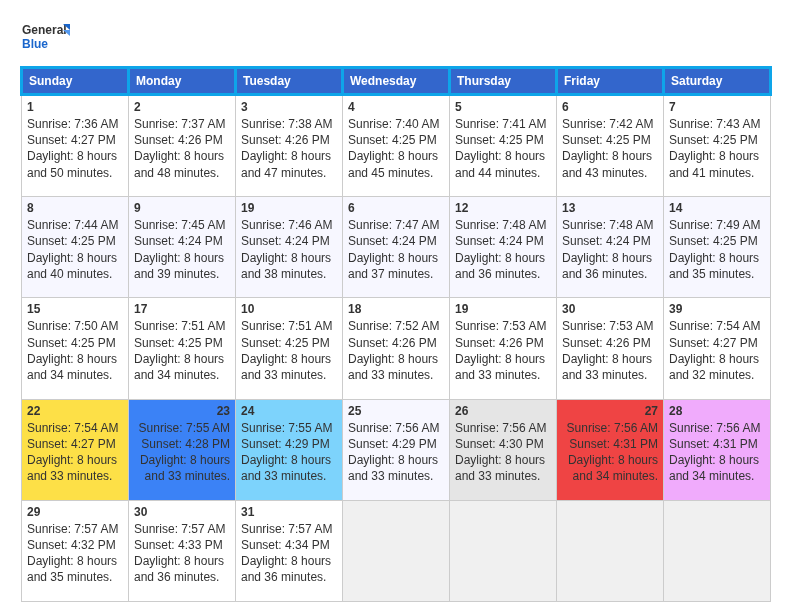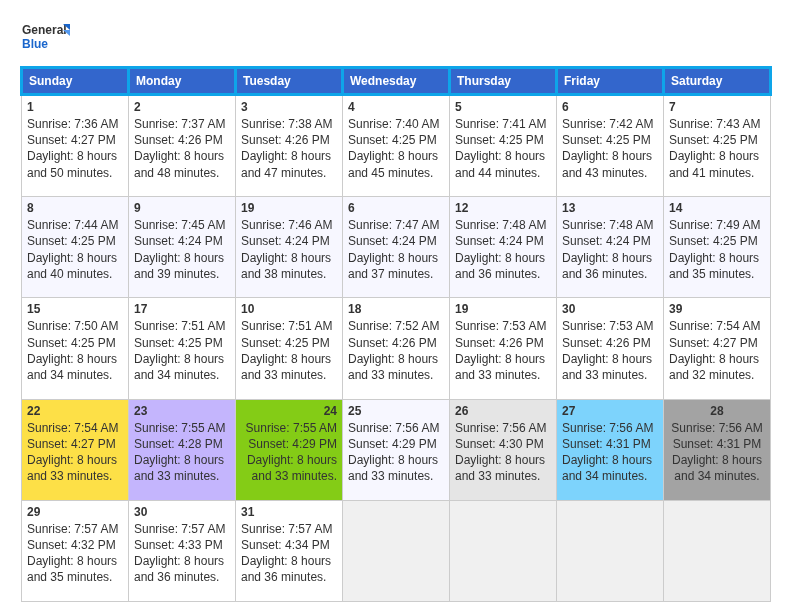--- a/index.html
+++ b/index.html
@@ -201,41 +201,41 @@
           <td>
         <span class="day-num">39</span>
         <span class="day-info">Sunrise: 7:54 AM<br>Sunset: 4:27 PM<br>Daylight: 8 hours and 32 minutes.</span>
       </td>
         </tr>
         <tr style="background: rgb(247, 247, 255);">
           <td style="background: #fde047;">
         <span class="day-num">22</span>
         <span class="day-info">Sunrise: 7:54 AM<br>Sunset: 4:27 PM<br>Daylight: 8 hours and 33 minutes.</span>
       </td>
-          <td style="background: #c4b5fd;">
+          <td style="background: #3b82f6; text-align: right;">
         <span class="day-num">23</span>
         <span class="day-info">Sunrise: 7:55 AM<br>Sunset: 4:28 PM<br>Daylight: 8 hours and 33 minutes.</span>
       </td>
-          <td style="background: #84cc16; text-align: right;">
+          <td style="background: #7dd3fc;">
         <span class="day-num">24</span>
         <span class="day-info">Sunrise: 7:55 AM<br>Sunset: 4:29 PM<br>Daylight: 8 hours and 33 minutes.</span>
       </td>
           <td style="background: rgb(247, 247, 255);">
         <span class="day-num">25</span>
         <span class="day-info">Sunrise: 7:56 AM<br>Sunset: 4:29 PM<br>Daylight: 8 hours and 33 minutes.</span>
       </td>
           <td style="background: #e5e5e5;">
         <span class="day-num">26</span>
         <span class="day-info">Sunrise: 7:56 AM<br>Sunset: 4:30 PM<br>Daylight: 8 hours and 33 minutes.</span>
       </td>
-          <td style="background: #7dd3fc;">
+          <td style="background: #ef4444; text-align: right;">
         <span class="day-num">27</span>
         <span class="day-info">Sunrise: 7:56 AM<br>Sunset: 4:31 PM<br>Daylight: 8 hours and 34 minutes.</span>
       </td>
-          <td style="background: #a3a3a3; text-align: center;">
+          <td style="background: #f0abfc;">
         <span class="day-num">28</span>
         <span class="day-info">Sunrise: 7:56 AM<br>Sunset: 4:31 PM<br>Daylight: 8 hours and 34 minutes.</span>
       </td>
         </tr>
         <tr>
           <td>
         <span class="day-num">29</span>
         <span class="day-info">Sunrise: 7:57 AM<br>Sunset: 4:32 PM<br>Daylight: 8 hours and 35 minutes.</span>
       </td>
           <td>

